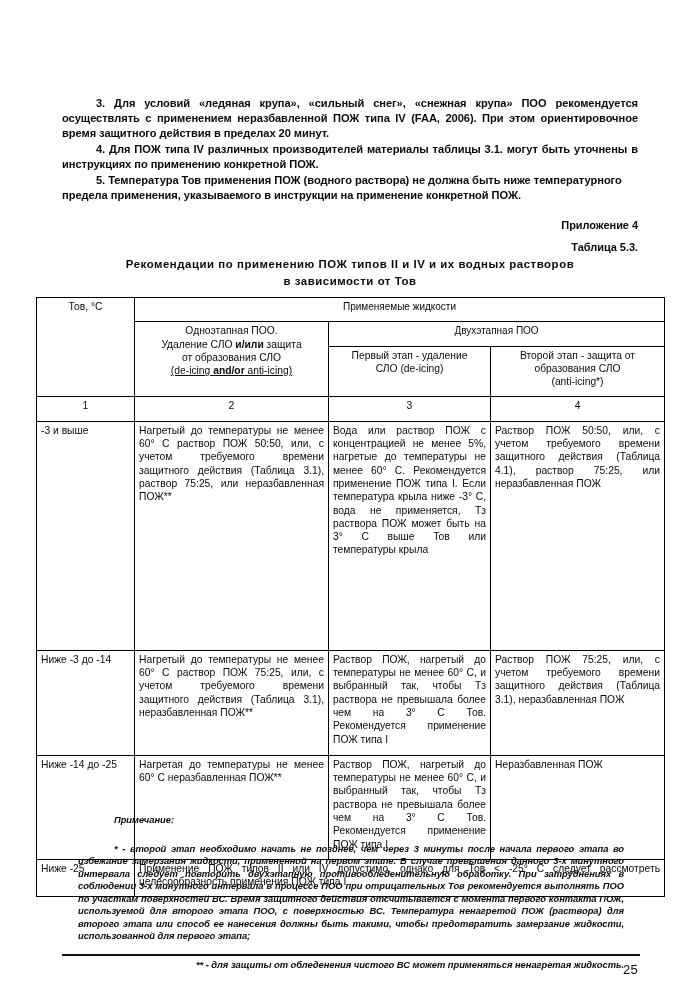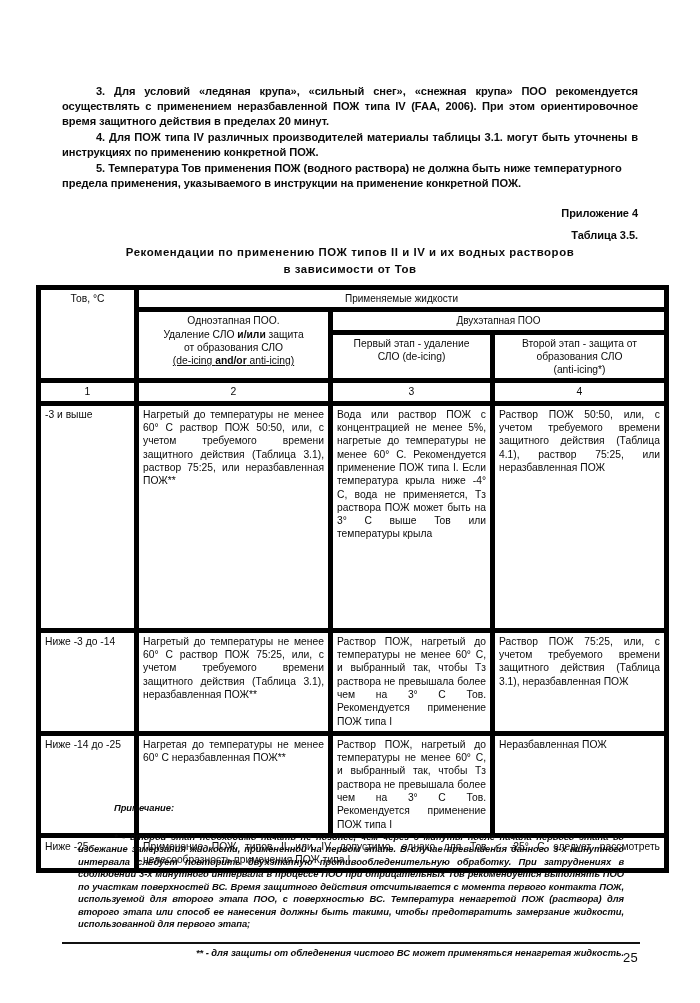--- a/index.html
+++ b/index.html
@@ -13,21 +13,21 @@
     height: 1003px;
     position: relative;
     overflow: hidden;
     font-family: "Liberation Sans", sans-serif;
     color: #0a0a0a;
     -webkit-font-smoothing: antialiased;
   }
 
   .page {
     position: absolute;
-    left: 0; top: 0;
+    left: 0; top: 12px;
     width: 700px;
     height: 863px;
   }
 
   
   .intro {
     position: absolute;
     left: 62px;
     top: 84px;
     width: 576px;
@@ -74,22 +74,22 @@
     position: absolute;
     left: 36px;
     top: 285px;
     width: 628px;
     border-collapse: collapse;
     table-layout: fixed;
     font-size: 10.3px;
     line-height: 13.3px;
   }
   table.main td, table.main th {
-    border: 5px solid #000000;
-    padding: 2px 4px 2px 4px;
+    border: 1px solid #000000;
+    padding: 2px 4px 8px 4px;
     vertical-align: top;
     font-weight: 400;
   }
   .c-spanall { text-align: center; font-size: 10px; }
   .c-just    { text-align: justify; text-justify: inter-word; }
   .hdr-cell  { text-align: center; vertical-align: middle; }
   .numrow td { text-align: center; padding: 0px 2px 1px 2px; font-size: 10.4px; }
   .col1 { width: 98px; }
   .col2 { width: 194px; }
   .col3 { width: 162px; }
@@ -145,21 +145,21 @@
 
 <div class="page">
 
   <div class="intro">
     <p>3. Для условий «ледяная крупа», «сильный снег», «снежная крупа» ПОО рекомендуется осуществлять с применением неразбавленной ПОЖ типа IV (FAA, 2006). При этом ориентировочное время защитного действия в пределах 20 минут.</p>
     <p>4. Для ПОЖ типа IV различных производителей материалы таблицы 3.1. могут быть уточнены в инструкциях по применению конкретной ПОЖ.</p>
     <p>5. Температура Тов применения ПОЖ (водного раствора) не должна быть ниже температурного предела применения, указываемого в инструкции на применение конкретной ПОЖ.</p>
   </div>
 
   <div class="appx l1">Приложение 4</div>
-  <div class="appx l2">Таблица 3.5.</div>
+  <div class="appx l2">Таблица 5.3.</div>
 
   <div class="tbl-title">
     <div>Рекомендации по применению ПОЖ типов II и IV и их водных растворов</div>
     <div>в зависимости от Тов</div>
   </div>
 
   <table class="main">
     <colgroup>
       <col class="col1">
         <col class="col2">
@@ -195,21 +195,21 @@
       <tr class="numrow">
         <td>1</td>
         <td>2</td>
         <td>3</td>
         <td>4</td>
       </tr>
 
       <tr class="row-tall">
         <td class="cell1-text">-3 и выше</td>
         <td class="c-just cell-bold">Нагретый до температуры не менее 60° С раствор ПОЖ 50:50, или, с учетом требуемого времени защитного действия (Таблица 3.1), раствор 75:25, или неразбавленная ПОЖ**</td>
-        <td class="c-just">Вода или раствор ПОЖ с концентрацией не менее 5%, нагретые до температуры не менее 60° С. Рекомендуется применение ПОЖ типа I. Если температура крыла ниже -4° С, вода не применяется, Тз раствора ПОЖ может быть на 3° С выше Тов или температуры крыла</td>
+        <td class="c-just">Вода или раствор ПОЖ с концентрацией не менее 5%, нагретые до температуры не менее 60° С. Рекомендуется применение ПОЖ типа I. Если температура крыла ниже -3° С, вода не применяется, Тз раствора ПОЖ может быть на 3° С выше Тов или температуры крыла</td>
         <td class="c-just">Раствор ПОЖ 50:50, или, с учетом требуемого времени защитного действия (Таблица 4.1), раствор 75:25, или неразбавленная ПОЖ</td>
       </tr>
 
       <tr class="row-mid">
         <td class="cell1-text">Ниже -3 до -14</td>
         <td class="c-just cell-bold">Нагретый до температуры не менее 60° С раствор ПОЖ 75:25, или, с учетом требуемого времени защитного действия (Таблица 3.1), неразбавленная ПОЖ**</td>
         <td class="c-just">Раствор ПОЖ, нагретый до температуры не менее 60° С, и выбранный так, чтобы Тз раствора не превышала более чем на 3° С Тов. Рекомендуется применение ПОЖ типа I</td>
         <td class="c-just">Раствор ПОЖ 75:25, или, с учетом требуемого времени защитного действия (Таблица 3.1), неразбавленная ПОЖ</td>
       </tr>
 

